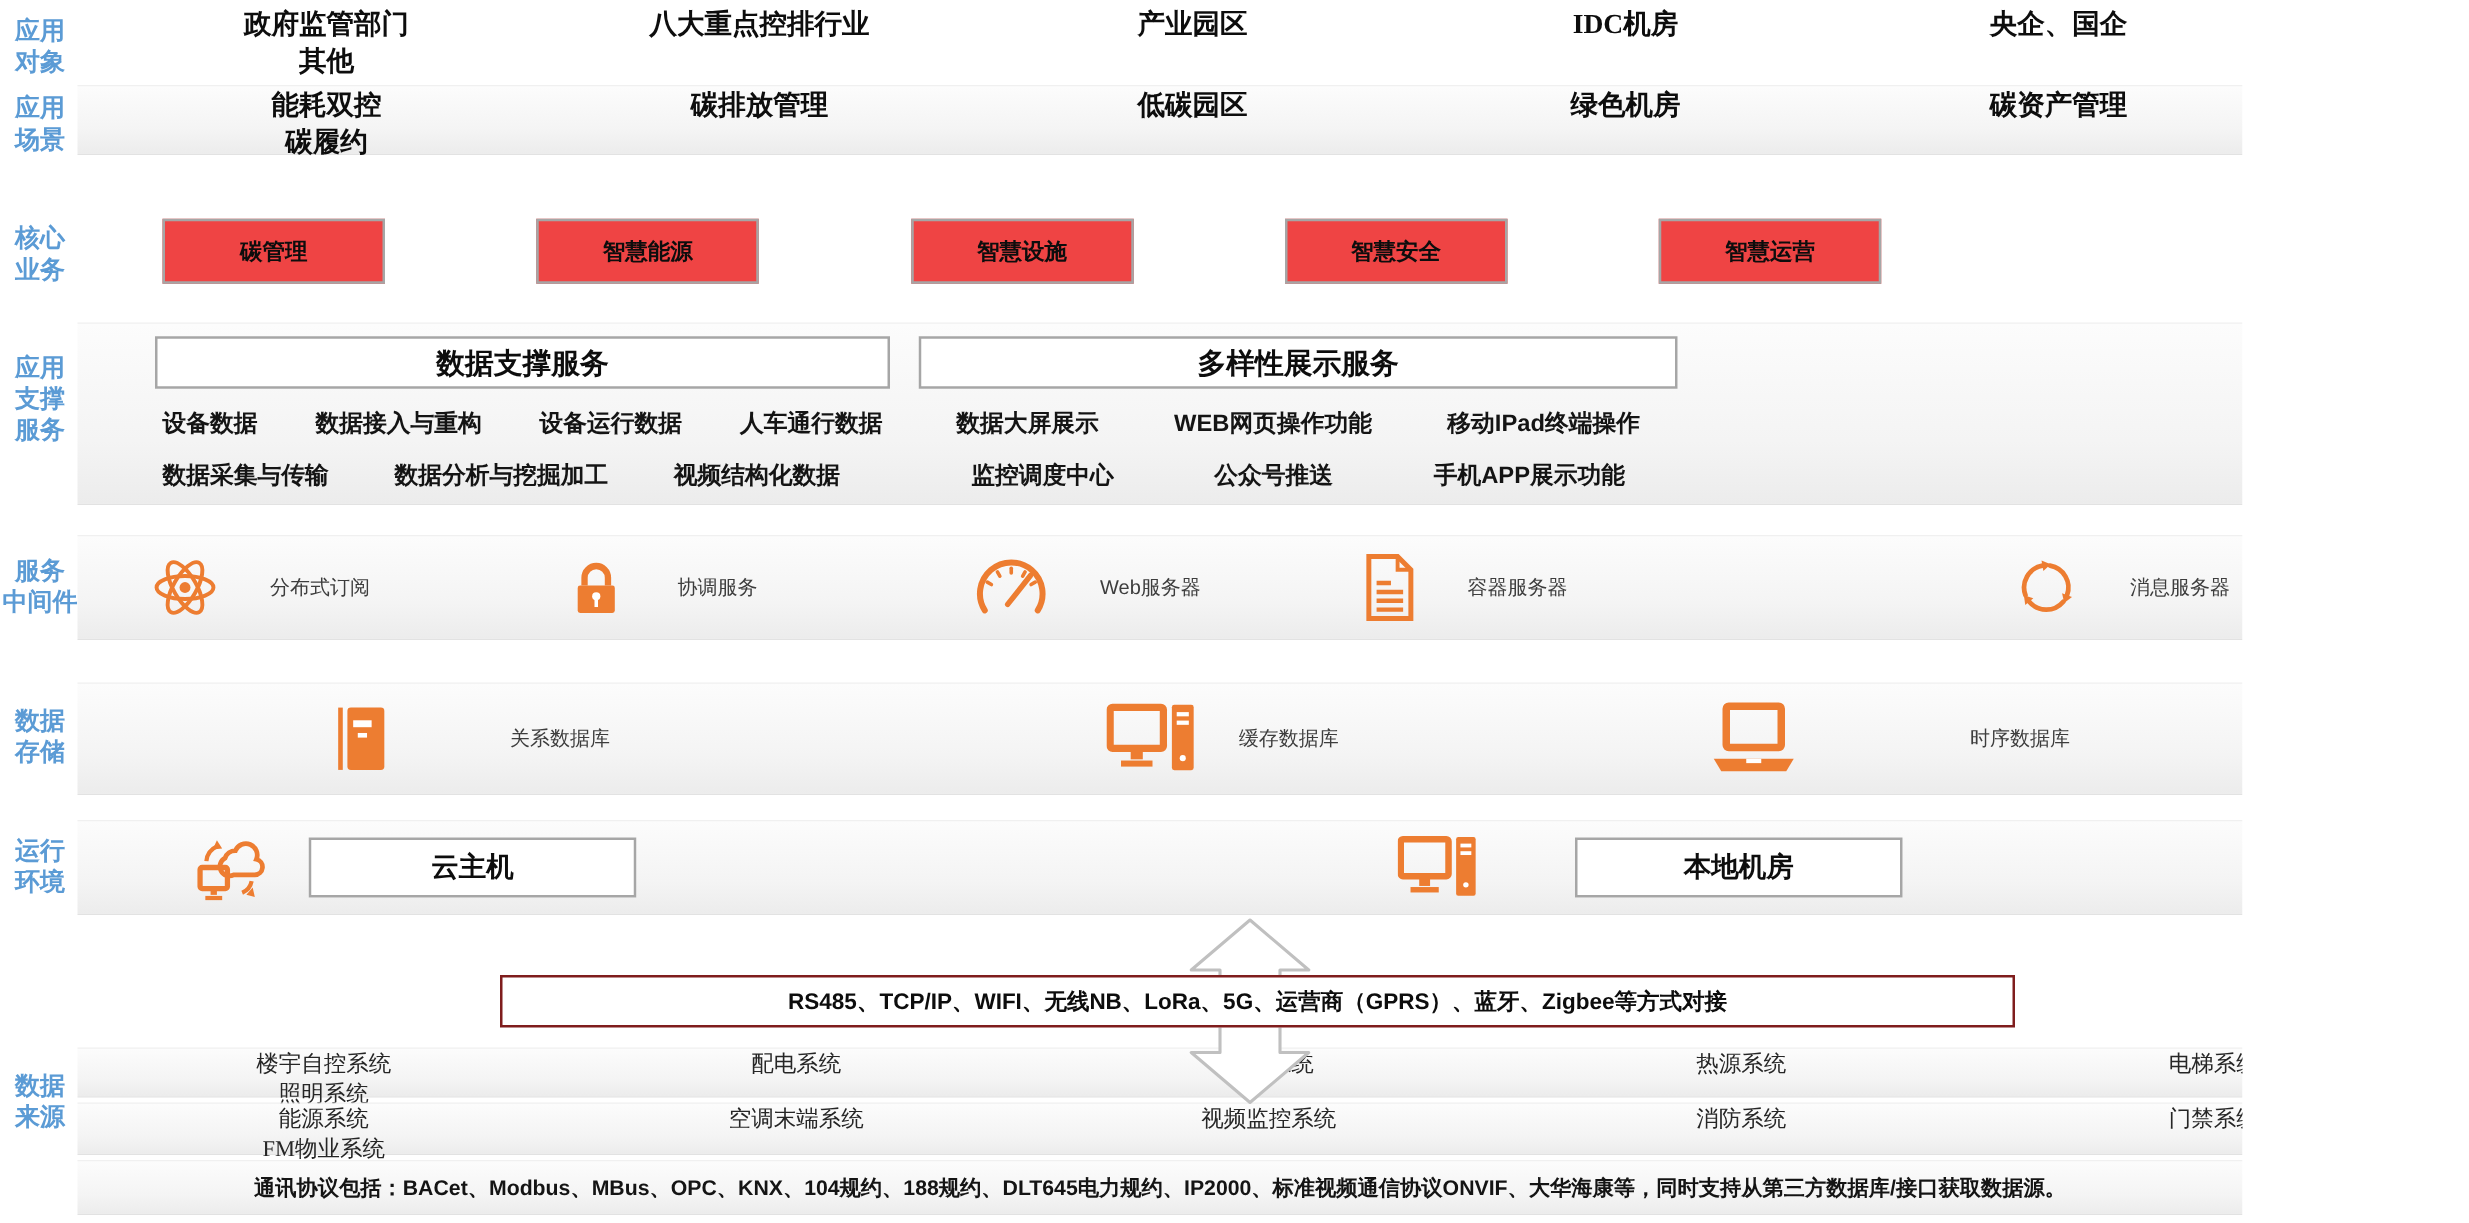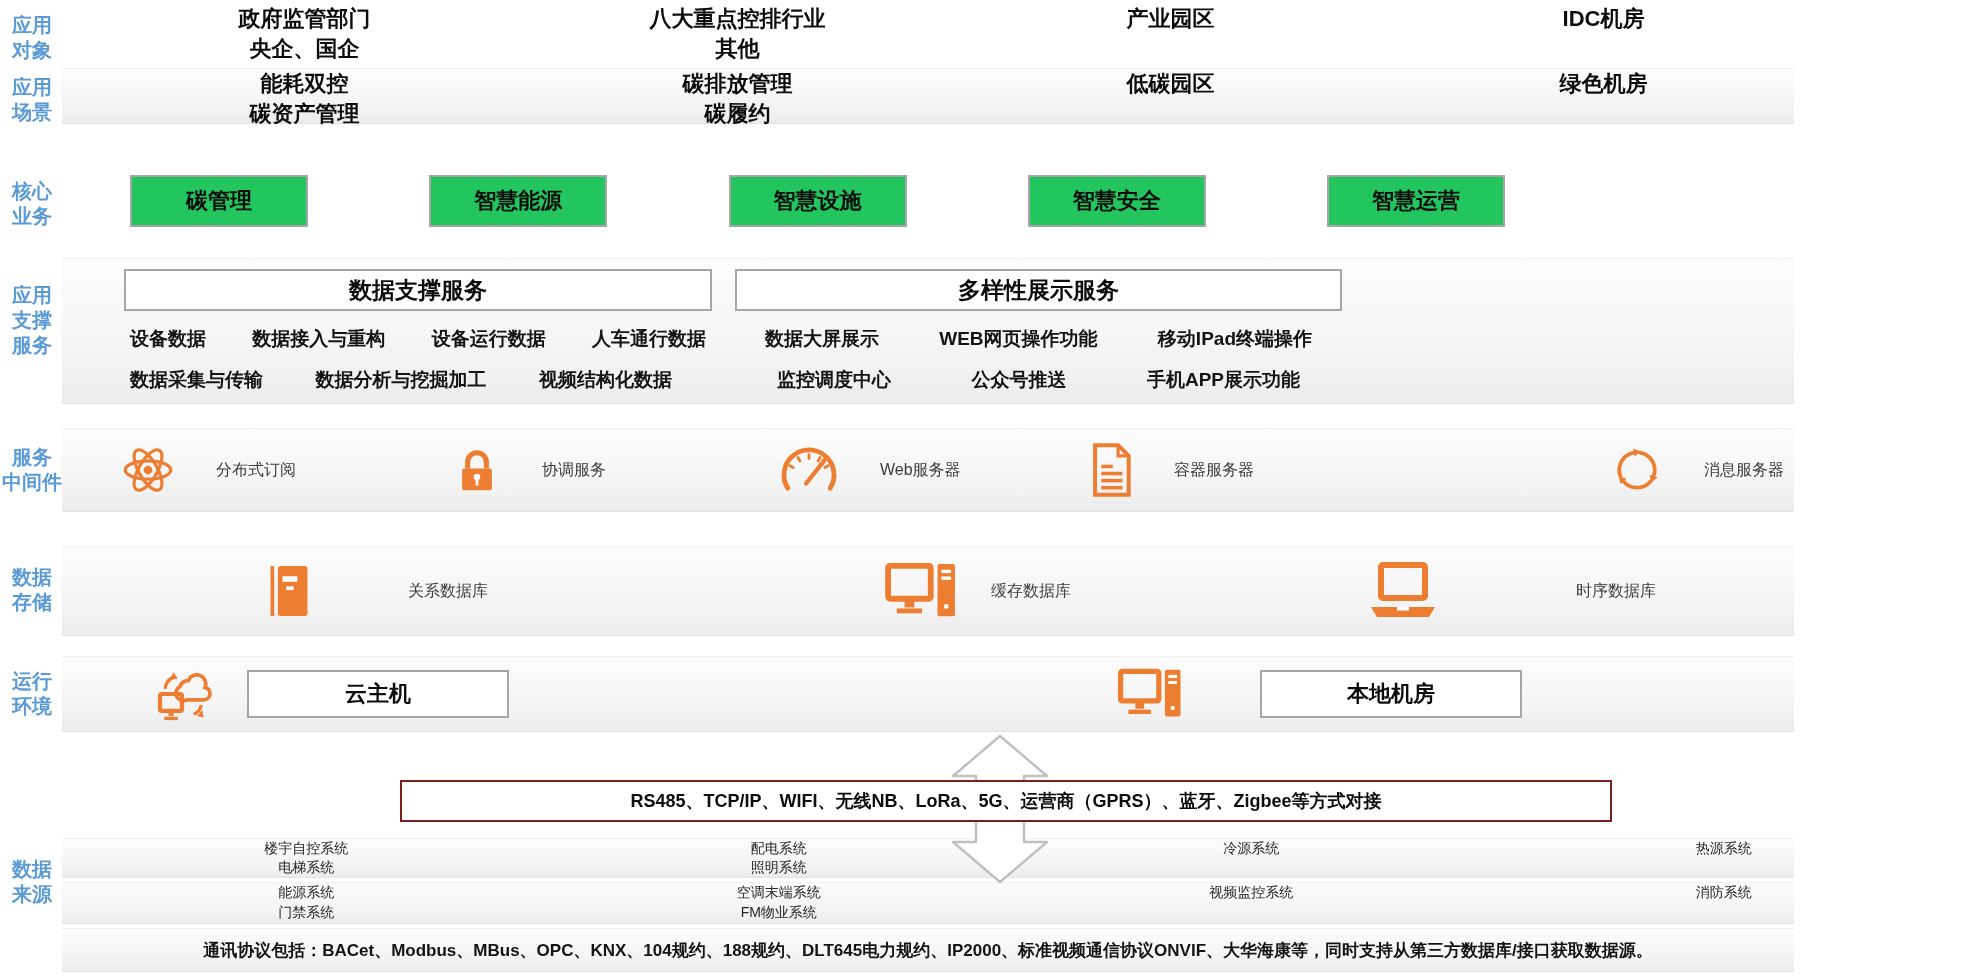--- a/index.html
+++ b/index.html
@@ -8,30 +8,30 @@
 
   
   .row-label { position:absolute; left:0; width:64px; text-align:center; color:#5B9BD5;
                font-weight:bold; font-size:20px; line-height:25px; transform:translateY(-50%); }
 
   
   .band { position:absolute; left:62px; right:0; }
   .shaded { background:linear-gradient(180deg,#fcfcfc 0%,#f4f4f4 65%,#ececec 100%);
             border-bottom:1px solid #e2e2e2; border-top:1px solid #f0f0f0; }
 
-  .grid6 { display:grid; grid-template-columns:repeat(4,1fr); height:100%; align-items:center;
-           margin-left:26px; width:1732px; }
+  .grid6 { display:grid; grid-template-columns:repeat(5,1fr); height:100%; align-items:center;
+           margin-left:26px; width:1732px;font-family:Liberation Serif, serif; }
   .grid6.wide { margin-left:8px; width:1890px; }
   .cell { text-align:center; font-weight:bold; font-size:22px; color:#0d0d0d; white-space:nowrap; }
-  .cell.sys { font-weight:normal; font-size:14px; color:#262626; }
+  .cell.sys { font-weight:normal; font-size:18px; color:#262626; }
 
   .core-flex { display:flex; justify-content:space-between; margin-left:68px; width:1375px; padding-top:25px; }
-  .core-box { width:178px; height:52px; border:2px solid #A6A6A6; background:#22c55e;
+  .core-box { width:178px; height:52px; border:2px solid #A6A6A6; background:#ef4444;
               display:flex; align-items:center; justify-content:center;
-              font-weight:bold; font-size:22px; color:#0d0d0d; }
+              font-weight:bold; font-size:18px; color:#0d0d0d; }
 
   .support-flex { display:flex; margin-left:48px; padding-top:10px; }
   .scol .hd { height:42px; border:2px solid #A6A6A6; background:#fff; display:flex; align-items:center;
               justify-content:center; font-weight:bold; font-size:23px; color:#0d0d0d; }
   .scol .ln { display:flex; justify-content:space-between; padding:0 6px; margin-top:15px;
               font-size:19px; font-weight:bold; color:#141414; white-space:nowrap; }
 
   .mw, .st, .rt { position:absolute; top:0; height:100%; display:flex; align-items:center; }
   .mw { gap:40px; } 
   .mw-label, .st-label { font-size:16px; color:#3d3d3d; white-space:nowrap; }

